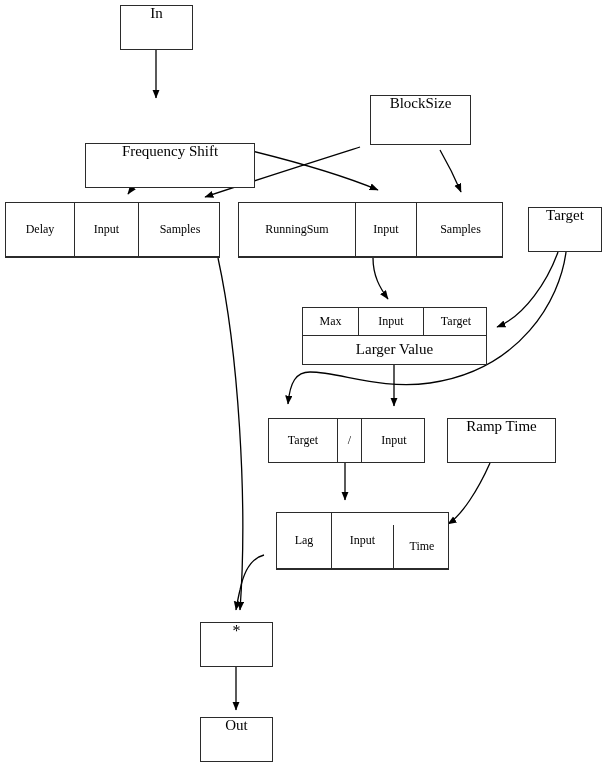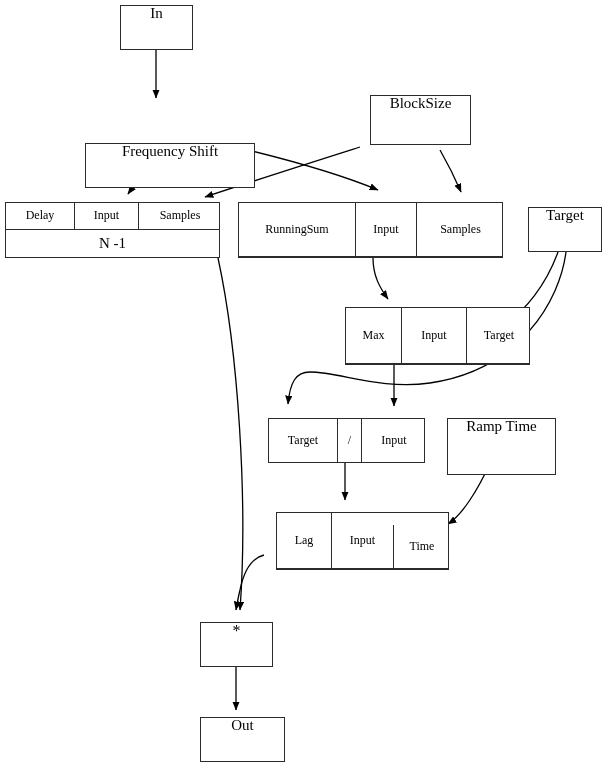--- a/index.html
+++ b/index.html
@@ -51,50 +51,50 @@
       </div>
       <div class="node plain" style="left: 85px; top: 98px; width: 170px; height: 45px; margin-top: 45px;">
         <span>Frequency Shift</span>
       </div>
       <div class="node plain" style="left: 360px; top: 95px; width: 101px; height: 50px; margin-left: 10px;">
         <span>BlockSize</span>
       </div>
       <div class="node plain" style="left: 528px; top: 207px; width: 74px; height: 45px;">
         <span>Target</span>
       </div>
-      <div class="node plain" style="left: 447px; top: 418px; width: 109px; height: 57px;">
+      <div class="node plain" style="left: 447px; top: 418px; width: 109px; height: 45px;">
         <span>Ramp Time</span>
       </div>
       <div class="node plain" style="left: 200px; top: 622px; width: 73px; height: 45px;">
         <span class="star">*</span>
       </div>
-      <div class="node plain" style="left: 200px; top: 717px; width: 85px; height: 45px;">
+      <div class="node plain" style="left: 200px; top: 717px; width: 73px; height: 45px;">
         <span>Out</span>
       </div>
       <div class="node record" style="left: 5px; top: 202px; width: 215px; height: 56px;">
         <div class="rrow top">
           <div class="cell" style="width: 68px; flex: 0 0 68px;">Delay</div>
           <div class="cell" style="width: 64px; flex: 0 0 64px;">Input</div>
           <div class="cell" style="width: 83px; flex: 0 0 83px;">Samples</div>
         </div>
-        <div class="wide">N -1</div>
       </div>
       <div class="node record" style="left: 238px; top: 202px; width: 265px; height: 56px;">
         <div class="rrow top">
           <div class="cell" style="width: 116px; flex: 0 0 116px;">RunningSum</div>
           <div class="cell" style="width: 61px; flex: 0 0 61px;">Input</div>
           <div class="cell" style="width: 88px; flex: 0 0 88px;">Samples</div>
         </div>
       </div>
-      <div class="node record" style="left: 302px; top: 307px; width: 185px; height: 58px; margin-left: 43px;">
+      <div class="node record" style="left: 302px; top: 307px; width: 185px; height: 58px;">
         <div class="rrow top">
           <div class="cell" style="width: 55px; flex: 0 0 55px;">Max</div>
           <div class="cell" style="width: 65px; flex: 0 0 65px;">Input</div>
           <div class="cell" style="width: 65px; flex: 0 0 65px;">Target</div>
         </div>
+        <div class="wide">Larger Value</div>
       </div>
       <div class="node record" style="left: 268px; top: 418px; width: 157px; height: 45px;">
         <div class="rrow" style="flex: 1 1 auto;">
           <div class="cell" style="width: 68px; flex: 0 0 68px;">Target</div>
           <div class="cell" style="width: 24px; flex: 0 0 24px;">/</div>
           <div class="cell" style="width: 65px; flex: 0 0 65px;">Input</div>
         </div>
       </div>
       <div class="node record" style="left: 276px; top: 512px; width: 173px; height: 58px;">
         <div class="rrow top">

